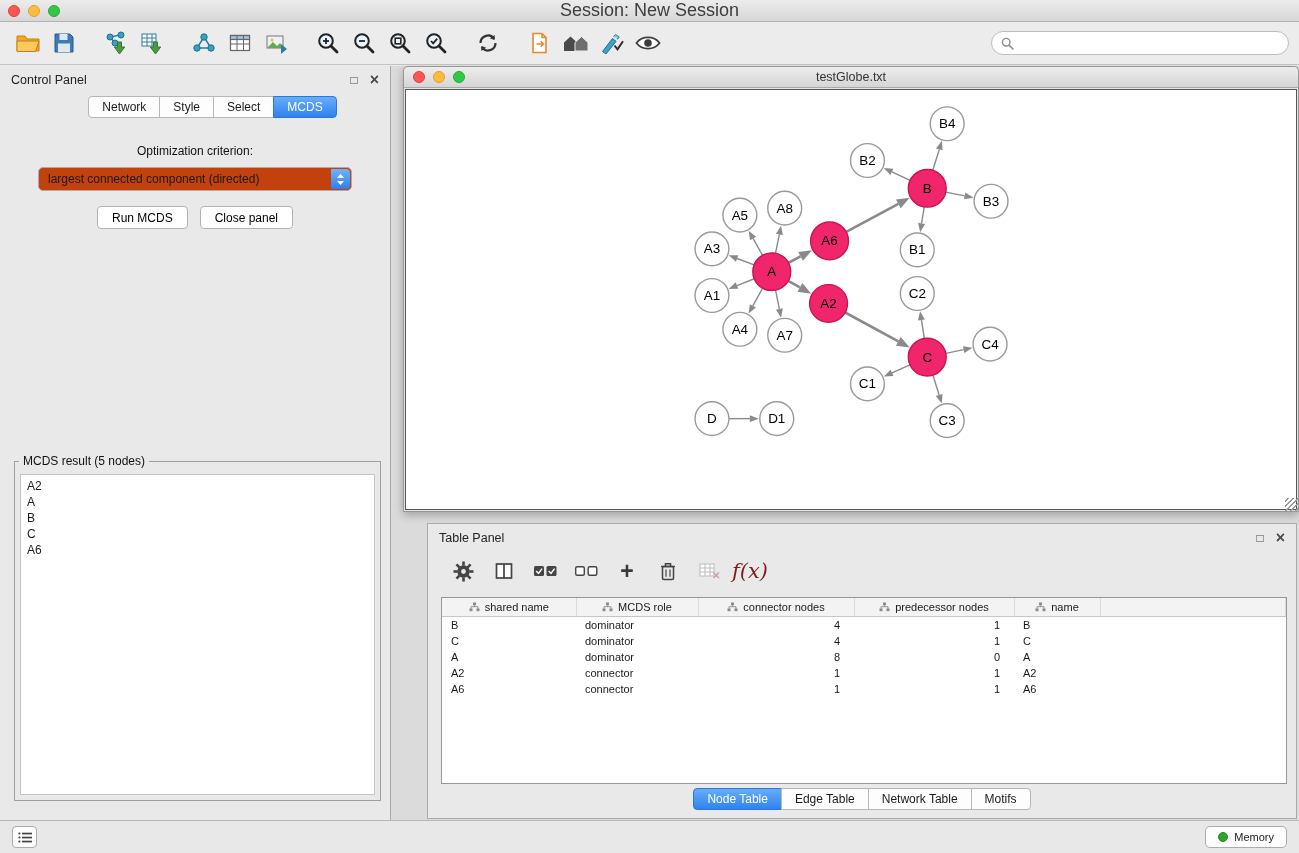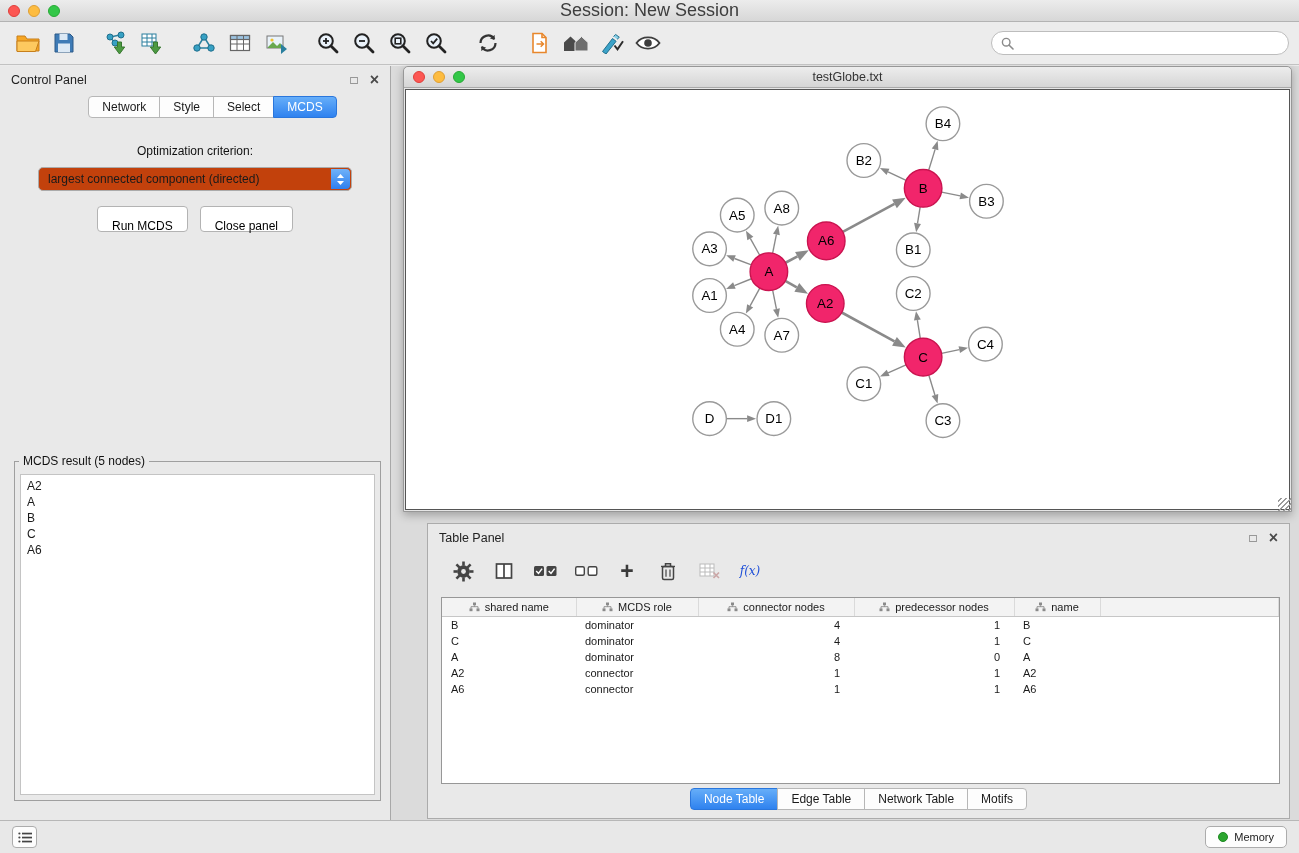--- a/index.html
+++ b/index.html
@@ -39,46 +39,46 @@
   .cp-tab:first-child, .tp-tab:first-child { border-radius:4px 0 0 4px; margin-left:0; }
   .cp-tab:last-child,  .tp-tab:last-child  { border-radius:0 4px 4px 0; }
   .cp-tab.active, .tp-tab.active { background:linear-gradient(#66AEF9,#2F82EF); border-color:#2A76DC; color:#fff; }
 
   .opt-label { text-align:center; margin-top:26px; font-size:12px; color:#111; }
   .combo { margin:9px auto 0; width:314px; height:24px; background:#c2410c; border:1px solid #ABABAB; border-radius:5px;
     display:flex; align-items:center; padding-left:9px; position:relative; font-size:12px; }
   .combo-arrows { position:absolute; right:1px; top:1px; bottom:1px; width:19px; border-radius:0 4px 4px 0;
     background:linear-gradient(#70B2F9,#2E7FEE); display:flex; align-items:center; justify-content:center; }
   .btn-row { display:flex; justify-content:center; gap:12px; margin-top:15px; }
-  .btn { height:23px; padding:12px 14px; background:#FFFFFF; border:1px solid #B3B3B3; border-radius:4px; font-size:12px; font-family:inherit; }
+  .btn { height:23px; padding:4px 14px; background:#FFFFFF; border:1px solid #B3B3B3; border-radius:4px; font-size:12px; font-family:inherit; }
 
   .result-box { position:absolute; left:14px; right:9px; top:388px; bottom:19px; border:1px solid #9F9F9F;
     background:#E9E9E9; padding:0; }
   .result-box legend { background:#E9E9E9; padding:0 4px; margin-left:4px; font-size:12px; color:#111; }
   .result-list { position:absolute; left:5px; right:5px; top:6px; bottom:5px; background:#fff; border:1px solid #C4C4C4;
     padding:3px 6px; overflow:hidden; font-size:12px; line-height:16px; }
 
   
-  .desktop { position:absolute; left:392px; top:0; right:7px; height:100%; background:#DBDBDB; }
+  .desktop { position:absolute; left:392px; top:0; right:0; height:100%; background:#DBDBDB; }
 
   .net-window { position:absolute; left:11px; top:0; right:0; height:446px; background:#E6E6E6;
     border:1px solid #979797; border-radius:5px 5px 0 0; box-shadow:0 3px 10px rgba(0,0,0,0.28); }
   .net-titlebar { height:21px; background:linear-gradient(#EDEDED,#D5D5D5); border-bottom:1px solid #A9A9A9;
     border-radius:5px 5px 0 0; position:relative; }
   .net-titlebar .traffic { left:9px; top:4px; }
   .net-title { text-align:center; line-height:20px; font-size:12.5px; color:#333; }
   .net-canvas { position:absolute; left:1px; right:1px; top:22px; bottom:1px; background:#fff; border:1px solid #555; }
   .resize-grip { position:absolute; right:0; bottom:0; width:13px; height:13px;
     background:repeating-linear-gradient(135deg, transparent 0 2px, #9a9a9a 2px 3.5px); }
 
   
   .table-panel { position:absolute; left:11px; top:457px; right:2px; height:296px; background:#E9E9E9; border:1px solid #ABABAB;margin-left:24px; }
   .tp-toolbar { display:flex; align-items:center; gap:15px; padding:7px 6px 9px 22px; }
   .tp-tool { width:26px; height:24px; display:flex; align-items:center; justify-content:center; }
-  .fx { font-family:"DejaVu Serif","Liberation Serif",serif; font-style:italic; font-size:12px; color:#1d4ed8; }
+  .fx { font-family:"DejaVu Serif","Liberation Serif",serif; font-style:italic; font-size:21px; color:#7f1d1d; }
   .plus-glyph { font-size:23px; font-weight:bold; color:#3a3a3a; line-height:20px; }
 
   .tp-table-wrap { position:absolute; left:13px; right:9px; top:73px; bottom:34px; background:#fff; border:1px solid #979797; overflow:hidden; }
   table.data { border-collapse:collapse; font-size:11px; width:100%; table-layout:fixed; }
   table.data th { background:#F3F3F3; border-right:1px solid #DADADA; border-bottom:1px solid #C6C6C6;
     font-weight:normal; height:18px; padding:1px 4px; }
   .th-inner { display:flex; align-items:center; justify-content:center; gap:5px; }
   table.data td { padding:2px 14px 2px 9px; height:13px; white-space:nowrap; overflow:hidden; }
   .tp-tabs { position:absolute; bottom:8px; left:0; right:0; display:flex; justify-content:center; }
 

